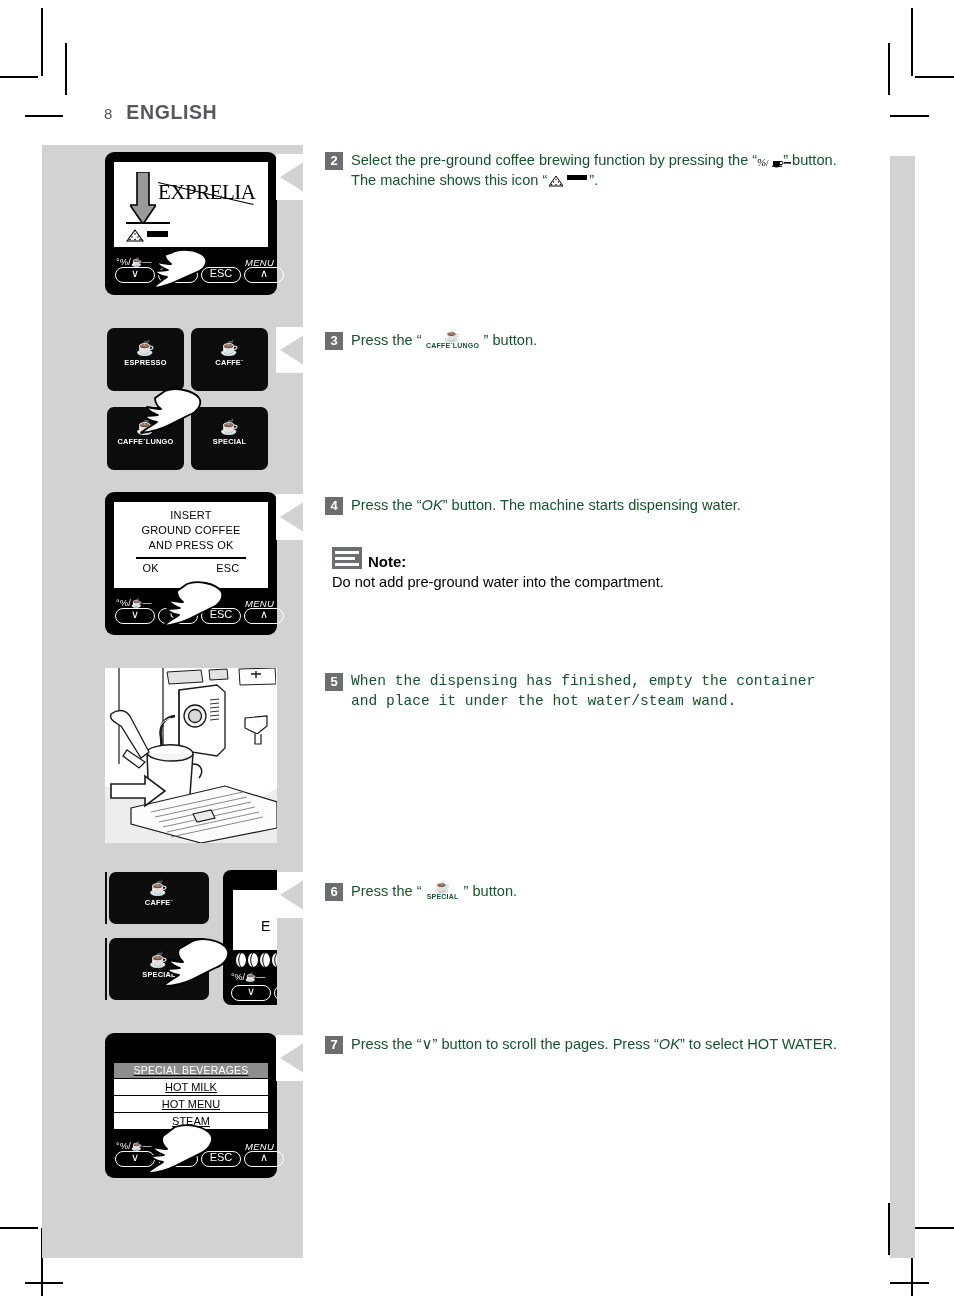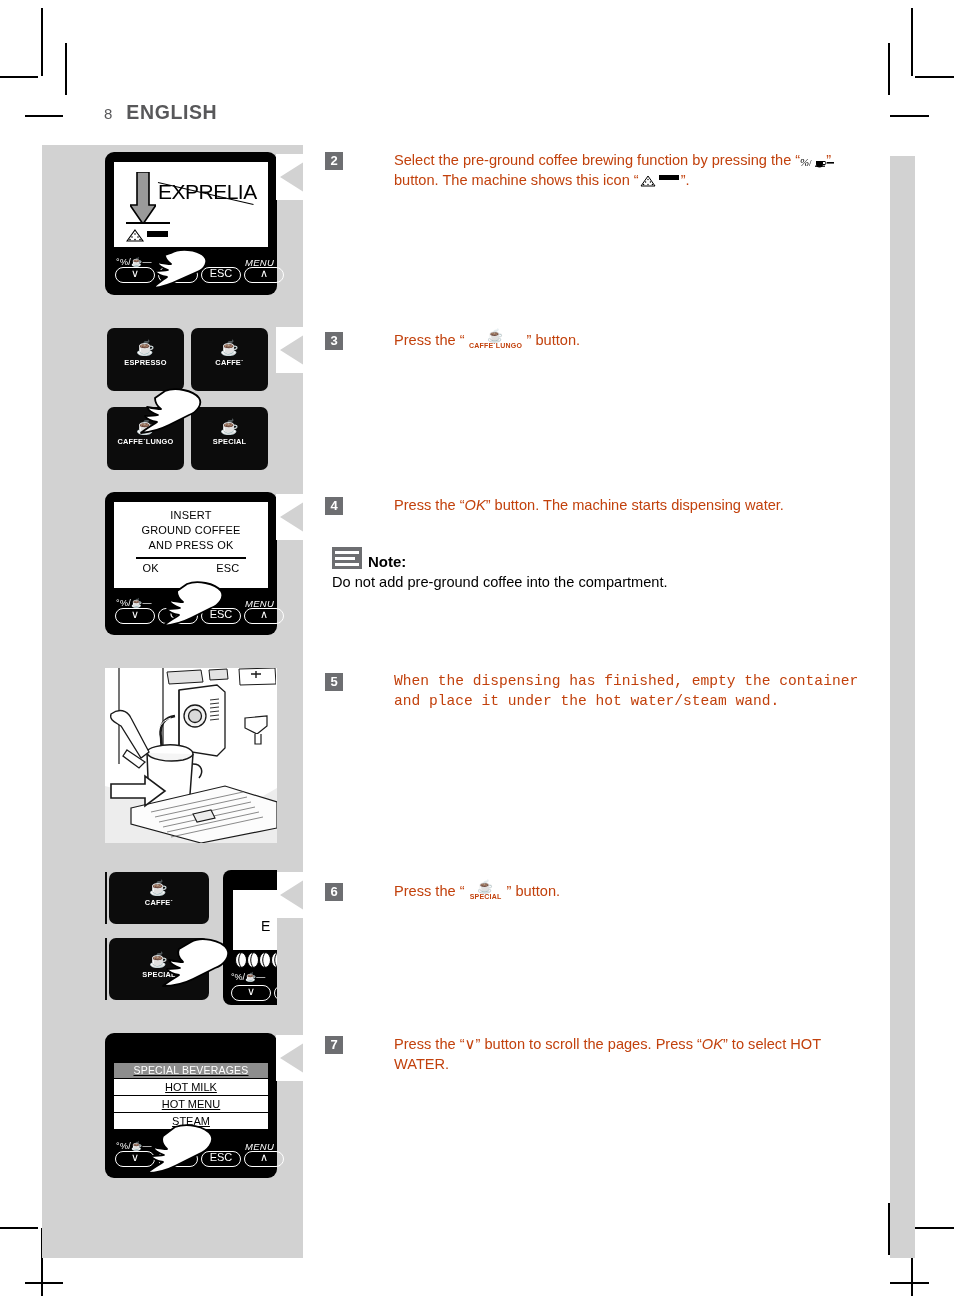--- a/index.html
+++ b/index.html
@@ -163,22 +163,21 @@
     color: #fff;
     font-size: 13px;
     font-weight: bold;
     line-height: 18px;
     text-align: center;
     margin-top: 2px;
   }
   .step-text {
     font-size: 14.6px;
     line-height: 20px;
-    color: #c2410c;
-    margin-left: 43px;
+    color: #14532d;
   }
   .step-text em { font-style: italic; }
 
   .note-block { position: absolute; left: 7px; width: 540px; }
   .note-head { display: flex; align-items: flex-end; gap: 6px; }
   .note-icon {
     width: 30px; height: 22px;
     background: #6d6e71;
     position: relative;
   }
@@ -258,21 +257,21 @@
 </div>
 
 <div class="figure" style="top:152px;">
   <div class="display" style="height:143px;">
     <div class="notch"></div>
     <div class="screen" style="height:85px;">
 
       <svg style="position:absolute;left:16px;top:10px;" width="26" height="52" viewBox="0 0 26 52">
         <polygon points="7,0 19,0 19,33 26,33 13,52 0,33 7,33" fill="#9a9a9a" stroke="#000" stroke-width="1.6"></polygon>
       </svg>
-      <div style="position:absolute;left:44px;top:18px;font-family:Liberation Sans, sans-serif;font-size:21px;letter-spacing:-0.5px;color:#000;">EXPRELIA</div>
+      <div style="position:absolute;left:44px;top:18px;font-family:Liberation Serif, serif;font-size:21px;letter-spacing:-0.5px;color:#000;">EXPRELIA</div>
       <div style="position:absolute;left:44px;top:20px;width:98px;height:0;border-top:1.6px solid #000;transform:rotate(13deg);transform-origin:left center;"></div>
       <div style="position:absolute;left:12px;top:60px;width:44px;border-top:2px solid #000;"></div>
 
       <div style="position:absolute;left:12px;top:66px;">
         <svg width="44" height="16" viewBox="0 0 44 16">
           <polygon points="9,2 17,13 1,13" fill="none" stroke="#000" stroke-width="1.1"></polygon>
           <g fill="#000">
             <circle cx="9" cy="6" r="0.8"></circle>
               <circle cx="6" cy="9" r="0.8"></circle>
               <circle cx="12" cy="9" r="0.8"></circle>
@@ -536,21 +535,21 @@
 
   <div class="note-block" style="top:397px;">
     <div class="note-head">
       <div class="note-icon">
           <span></span>
           <span></span>
           <span></span>
         </div>
       <div class="note-title">Note:</div>
     </div>
-    <div class="note-body">Do not add pre-ground coffee into the compartment.</div>
+    <div class="note-body">Do not add pre-ground water into the compartment.</div>
   </div>
 
   <div class="step" style="top:521px;">
     <div class="step-num">5</div>
     <div class="step-text" style="max-width:482px;font-family:Liberation Mono, monospace;">When the dispensing has finished, empty the container and place it under the hot water/steam wand.</div>
   </div>
 
   <div class="step" style="top:731px;">
     <div class="step-num">6</div>
     <div class="step-text">

